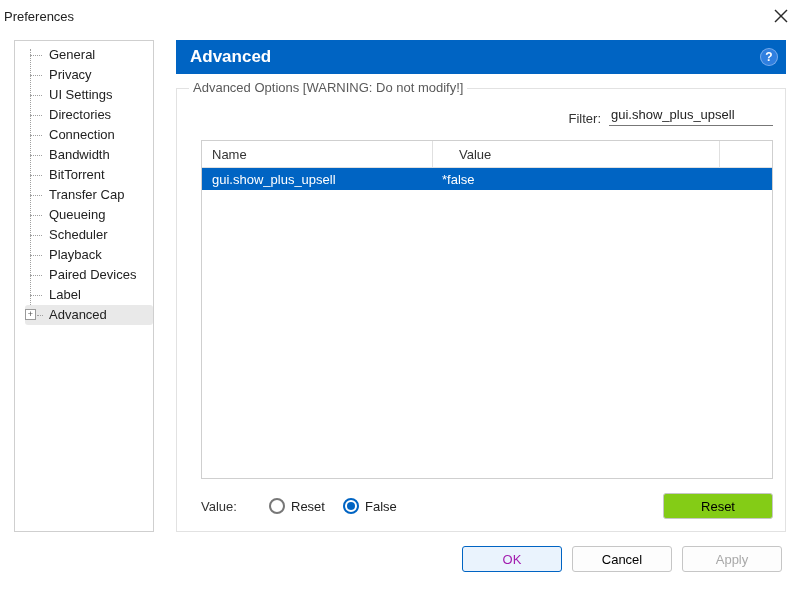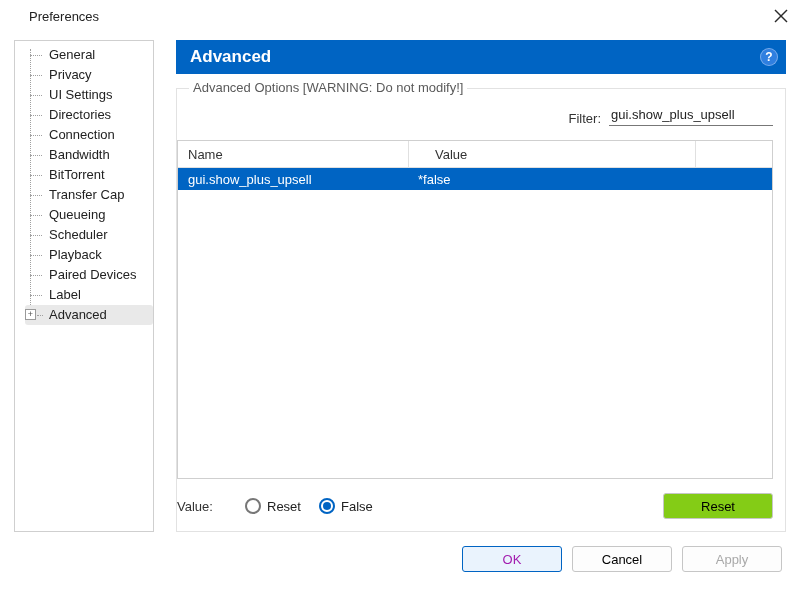--- a/index.html
+++ b/index.html
@@ -13,21 +13,21 @@
     height: 599px;
     overflow: hidden;
   }
 
   
   .titlebar {
     height: 32px;
     display: flex;
     align-items: center;
     justify-content: space-between;
-    padding: 0 12px 0 29px;
+    padding: 0 12px 0 4px;
   }
   .titlebar .title {
     font-size: 13px;
   }
   .close-icon {
     width: 14px;
     height: 14px;
     cursor: pointer;
   }
 
@@ -129,21 +129,21 @@
     display: flex;
     align-items: center;
     justify-content: center;
     box-shadow: 0 0 0 1px rgba(255,255,255,.35) inset;
     cursor: pointer;
   }
 
   .groupbox {
     border: 1px solid #e2e2e2;
     margin-top: 14px;
-    padding: 10px 12px 12px 0;
+    padding: 10px 12px 12px 24px;
     flex: 1;
     display: flex;
     flex-direction: column;
     position: relative;
   }
   .group-legend {
     position: absolute;
     top: -9px;
     left: 12px;
     background: #fff;

